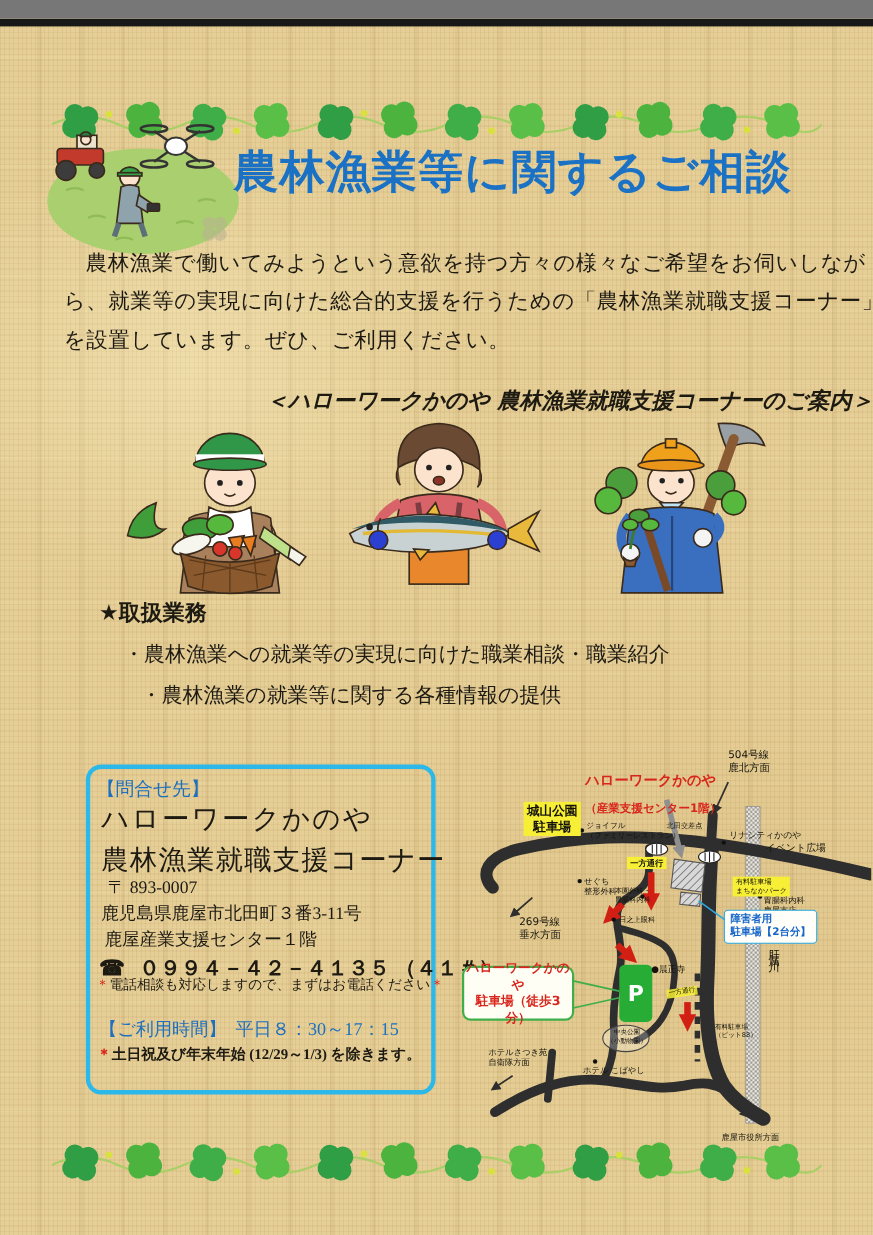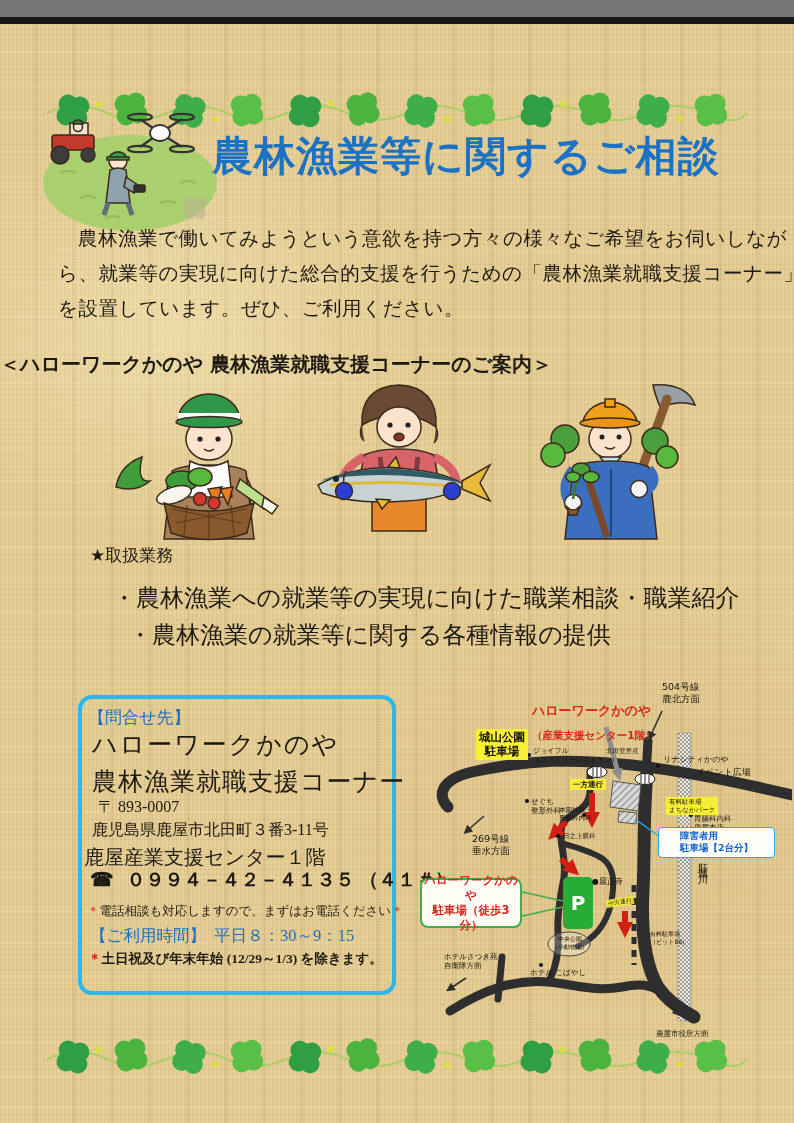--- a/index.html
+++ b/index.html
@@ -14,37 +14,37 @@
       repeating-linear-gradient(90deg, transparent 0 34px, rgba(120,85,30,.07) 34px 38px),
       repeating-linear-gradient(0deg, transparent 0 30px, rgba(255,240,190,.10) 30px 33px);
     font-family:"DejaVu Sans","Liberation Sans",sans-serif;
     color:#1d1a12;
   }
   .abs{position:absolute;}
   .serif{font-family:"Liberation Serif","DejaVu Serif",serif;}
   .edge{position:absolute;left:0;width:794px;background:#181818;}
   .title{font-size:41px;font-weight:bold;color:#1b72c5;letter-spacing:1px;white-space:nowrap;}
   .intro-line{font-size:19.5px;letter-spacing:.5px;white-space:nowrap;}
-  .section-heading{width:794px;text-align:left;font-size:20px;font-weight:bold;white-space:nowrap;}
-  .svc-head{font-size:17px;font-weight:400;text-align:center;}
-  .svc-item{font-size:24px;white-space:nowrap;}
+  .section-heading{width:794px;text-align:right;font-size:20px;font-weight:bold;white-space:nowrap;font-style:italic;}
+  .svc-head{font-size:20px;font-weight:700;text-align:center;}
+  .svc-item{font-size:19px;white-space:nowrap;}
   .contact-box{left:78px;top:678px;width:310px;height:292px;border:4px solid #2cb9ea;border-radius:14px;}
   .cb{position:absolute;white-space:nowrap;text-align:right;}
   .blue{color:#1d6fbf;}
   .red{color:#d9261c;}
   .map{left:420px;top:658px;width:372px;height:385px;}
   .ml{position:absolute;font-size:8px;line-height:1.25;color:#15130c;white-space:pre-line;}
   .ylab{background:#f7ef35;padding:1px 3px;font-weight:bold;}
   .pre{white-space:pre-line;}
   .p-block{left:143px;top:202px;width:30px;height:52px;background:#27ad36;border-radius:5px;
            display:flex;align-items:center;justify-content:center;color:#fff;font-weight:bold;font-size:20px;}
   .hw-park{left:0;top:203px;width:98px;height:46px;background:#fffef5;border:2px solid #3fae49;border-radius:8px;
            display:flex;align-items:center;justify-content:center;text-align:center;
            color:#d9261c;font-weight:bold;font-size:11.5px;line-height:1.3;}
-  .dis-park{left:238px;top:152px;background:#fffef8;border:1.5px solid #29a8e0;border-radius:4px;padding:2px 21px;
+  .dis-park{left:238px;top:152px;background:#fffef8;border:1.5px solid #29a8e0;border-radius:4px;padding:2px 5px;
            color:#1565c8;font-weight:bold;font-size:9.5px;line-height:1.3;}
   .river-label{writing-mode:vertical-rl;letter-spacing:5px;font-size:10.5px;}
 </style>
 </head>
 <body>
 
 <div class="page">
 
   <div class="edge" style="top:0;height:7px;"></div>
   <div class="edge" style="top:1114px;height:9px;"></div>
@@ -213,31 +213,31 @@
   <div class="abs svc-head" style="left:90px;top:527px;">★取扱業務</div>
   <div class="abs svc-item" style="left:112px;top:565px;">・農林漁業への就業等の実現に向けた職業相談・職業紹介</div>
   <div class="abs svc-item" style="left:128px;top:602px;">・農林漁業の就業等に関する各種情報の提供</div>
 
   <div class="abs contact-box">
     <div class="cb blue" style="left:6px;top:7px;font-size:17px;">【問合せ先】</div>
     <div class="cb serif" style="left:10px;top:29px;font-size:25px;letter-spacing:2px;">ハローワークかのや</div>
     <div class="cb serif" style="left:10px;top:66px;font-size:25px;letter-spacing:1px;">農林漁業就職支援コーナー</div>
     <div class="cb serif" style="left:16px;top:98px;font-size:16px;">〒 893-0007</div>
     <div class="cb serif" style="left:10px;top:121px;font-size:16px;">鹿児島県鹿屋市北田町３番3-11号</div>
-    <div class="cb serif" style="left:2px;top:145px;font-size:20px;">鹿屋産業支援センター１階</div>
+    <div class="cb serif" style="left:13px;top:145px;font-size:16px;">鹿屋産業支援センター１階</div>
     <div class="cb serif" style="left:8px;top:168px;font-size:19px;font-weight:bold;">
       <span>☎</span>
       <span style="margin-left:8px;">０９９４－４２－４１３５ （４１＃）</span>
     </div>
-    <div class="cb" style="left:5px;top:204px;font-size:12.5px;">
+    <div class="cb" style="left:5px;top:188px;font-size:12.5px;">
       <span class="red">＊</span><span>電話相談も対応しますので、まずはお電話ください</span><span class="red">＊</span>
     </div>
     <div class="cb serif blue" style="left:8px;top:226px;font-size:16.5px;">
       <span>【ご利用時間】</span>
-      <span style="margin-left:4px;">平日８：30～9：15</span>
+      <span style="margin-left:4px;">平日８：30～17：15</span>
     </div>
     <div class="cb serif" style="left:6px;top:251px;font-size:13.5px;font-weight:bold;">
       <span class="red">＊</span><span>土日祝及び年末年始 (12/29～1/3) を除きます。</span>
     </div>
   </div>
 
   <div class="abs map">
     <svg width="372" height="385" viewBox="0 0 372 385" style="position:absolute;left:0;top:0;">
       <defs>
         <pattern id="bhatch" width="5" height="5" patternUnits="userSpaceOnUse" patternTransform="rotate(45)">

